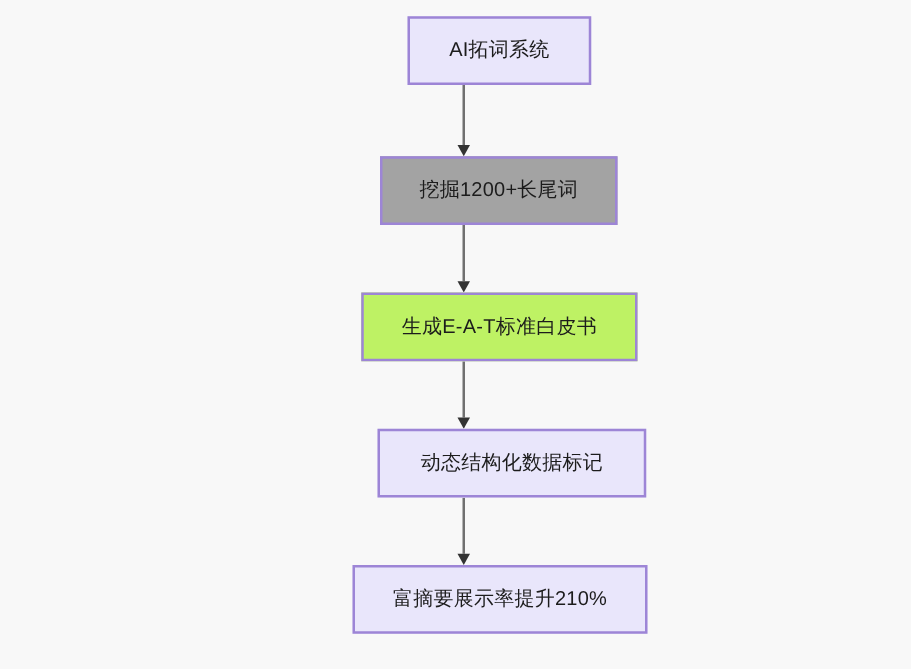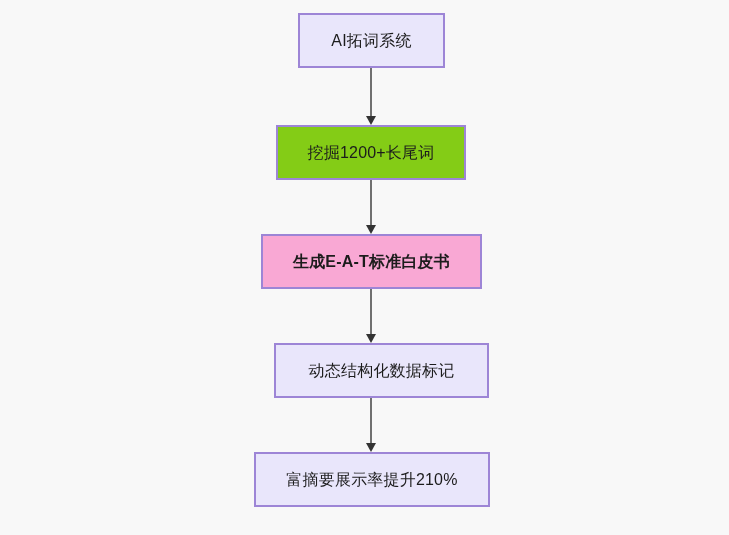--- a/index.html
+++ b/index.html
@@ -21,20 +21,21 @@
   }
   .node {
     position: absolute;
     box-sizing: border-box;
     background: #e9e6fb;
     border: 2px solid #9d85d6;
     display: flex;
     align-items: center;
     justify-content: center;
     z-index: 2;
+    margin-left: 28px;
   }
   .node-label {
     font-size: 16px;
     line-height: 1.2;
     color: #1c1c1c;
     letter-spacing: 0.2px;
     white-space: nowrap;
   }
   .connector {
     position: absolute;
@@ -71,25 +72,25 @@
       <svg width="16" height="54" viewBox="0 0 16 54">
         <line x1="8" y1="0" x2="8" y2="45" stroke="#707070" stroke-width="2"></line>
         <polygon points="3,45 13,45 8,54" fill="#333333"></polygon>
       </svg>
     </div>
 
   <div class="node" id="node-box-0" style="left: 298px; top: 13px; width: 147px; height: 55px; background: rgb(233, 230, 251); border-color: rgb(157, 133, 214); color: rgb(28, 28, 28);">
     <span class="node-label">AI拓词系统</span>
   </div>
 
-  <div class="node" id="node-box-1" style="left: 276px; top: 125px; width: 190px; height: 55px; background: #84cc16; border-color: rgb(157, 133, 214); color: rgb(28, 28, 28);">
+  <div class="node" id="node-box-1" style="left: 276px; top: 125px; width: 190px; height: 55px; background: #a3a3a3; border-color: rgb(157, 133, 214); color: rgb(28, 28, 28);">
     <span class="node-label">挖掘1200+长尾词</span>
   </div>
 
-  <div class="node" id="node-box-2" style="left: 261px; top: 234px; width: 221px; height: 55px; background: #f9a8d4; border-color: rgb(157, 133, 214); color: rgb(28, 28, 28); font-weight: bold;">
+  <div class="node" id="node-box-2" style="left: 261px; top: 234px; width: 221px; height: 55px; background: #bef264; border-color: rgb(157, 133, 214); color: rgb(28, 28, 28);">
     <span class="node-label">生成E-A-T标准白皮书</span>
   </div>
 
   <div class="node" id="node-box-3" style="left: 274px; top: 343px; width: 215px; height: 55px; background: rgb(233, 230, 251); border-color: rgb(157, 133, 214); color: rgb(28, 28, 28);">
     <span class="node-label">动态结构化数据标记</span>
   </div>
 
   <div class="node" id="node-box-4" style="left: 254px; top: 452px; width: 236px; height: 55px; background: rgb(233, 230, 251); border-color: rgb(157, 133, 214); color: rgb(28, 28, 28);">
     <span class="node-label">富摘要展示率提升210%</span>
   </div>

